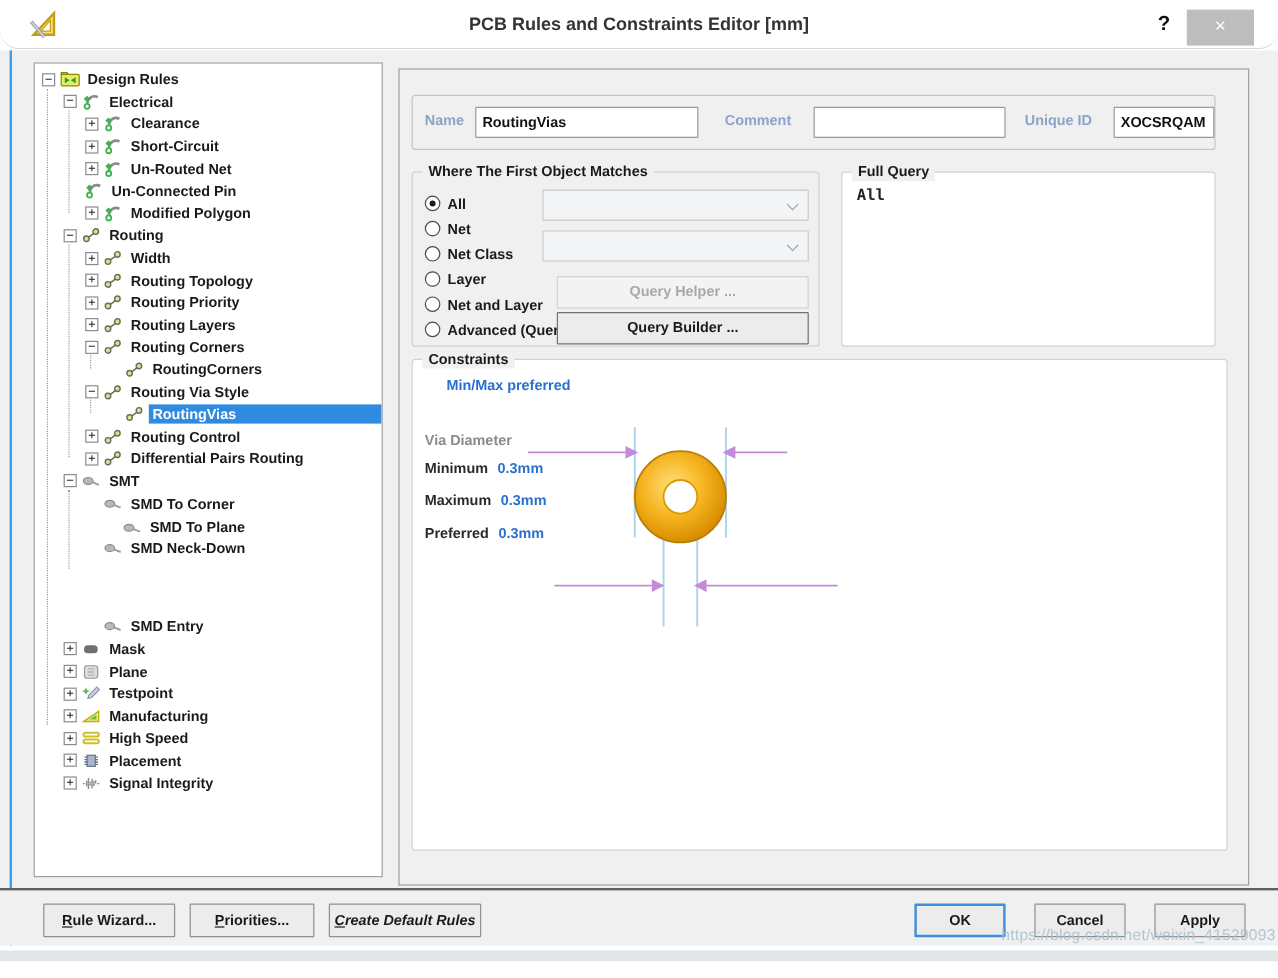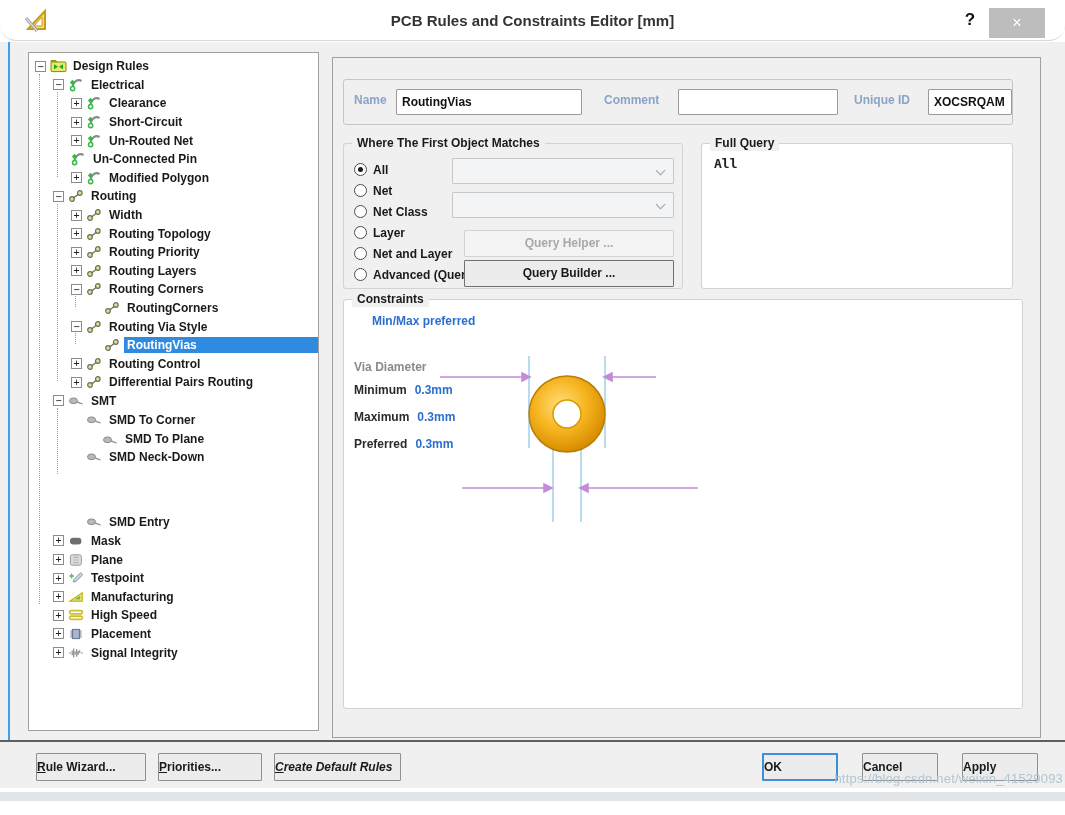--- a/index.html
+++ b/index.html
@@ -65,21 +65,21 @@
   .crow .cval{color:var(--linkblue,#2a6fce);margin-left:8px;}
   .cleft{position:absolute;left:10px;top:60px;}
   .cleft .crow{margin-bottom:13px;}
   .cright{position:absolute;left:371px;top:82px;}
   .cright .crow{margin-bottom:16px;}
   .diagram{position:absolute;left:96px;top:36px;}
 
   
   .footer{position:absolute;left:0;top:740px;width:1065px;height:48px;background:#f0f0f0;border-top:2px solid #5f5f5f;}
   .fbtn{position:absolute;top:11px;height:28px;background:#ececec;border:1px solid #8f8f8f;border-radius:1px;
-    font-size:12px;font-weight:bold;color:#1a1a1a;text-align:left;line-height:26px;}
+    font-size:12px;font-weight:bold;color:#1a1a1a;text-align:center;line-height:26px;}
   .fbtn u{text-decoration:underline;}
   .fbtn.default{border:2px solid #3f8ddb;line-height:24px;}
   .fleft1{left:36px;width:110px;}
   .fleft2{left:158px;width:104px;}
   .fleft3{left:274px;width:127px;font-style:italic;}
   .fright1{left:762px;width:76px;}
   .fright2{left:862px;width:76px;}
   .fright3{left:962px;width:76px;}
 
   .bottom-band{position:absolute;left:0;top:792px;width:1065px;height:9px;background:#e3e6e8;}

